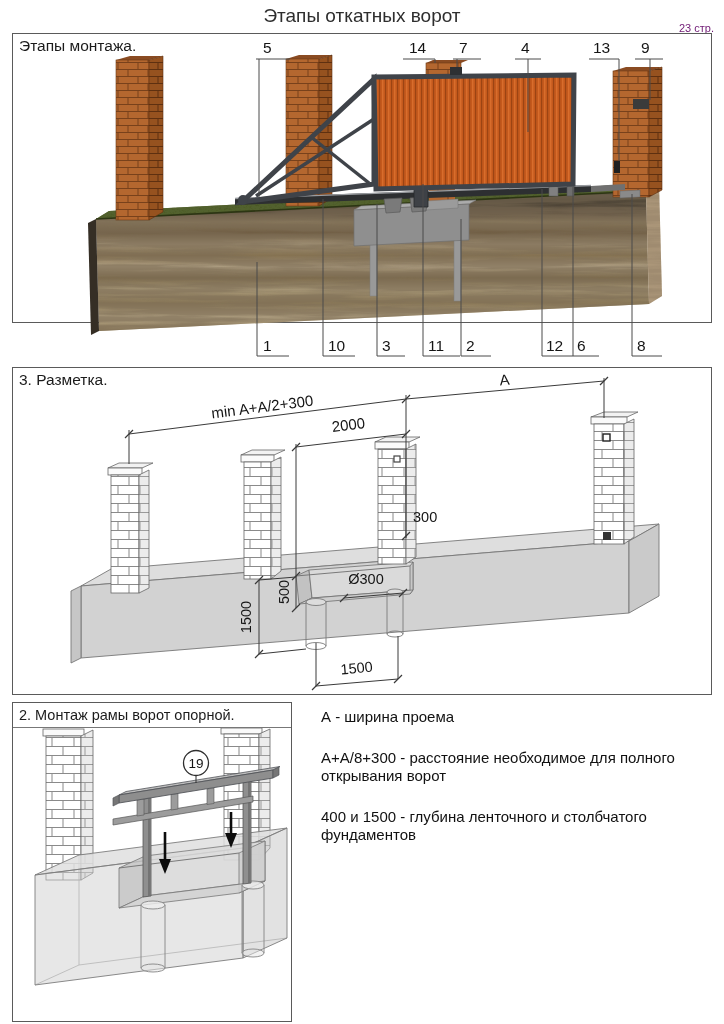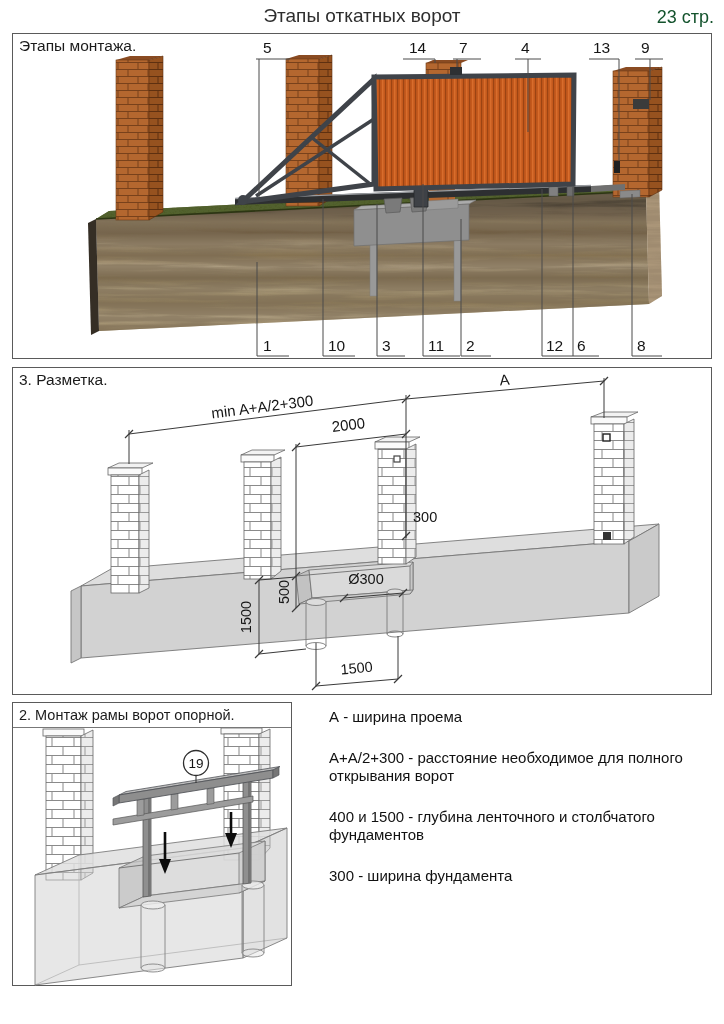--- a/index.html
+++ b/index.html
@@ -1,31 +1,31 @@
 <!DOCTYPE html>
 <html><head>
 <meta charset="utf-8">
 <style>
   html,body{margin:0;padding:0;background:#ffffff;}
   body{width:724px;height:1024px;position:relative;overflow:hidden;
        font-family:"Liberation Sans",sans-serif;color:#1b1b1b;}
   .page-title{position:absolute;top:5px;left:0;right:0;text-align:center;
               font-size:19px;color:#2e2e2e;}
-  .page-num{position:absolute;top:7px;right:10px;font-size:18px;color:#14532d;}
+  .page-num{position:absolute;top:22px;right:10px;font-size:11px;color:#701a75;}
   .panel{position:absolute;border:1.5px solid #5a5a5a;box-sizing:border-box;background:#fff;}
-  #panel-stages{left:12px;top:33px;width:700px;height:326px;padding-left:30px;}
+  #panel-stages{left:12px;top:33px;width:700px;height:290px;padding-left:30px;}
   #panel-marking{left:12px;top:367px;width:700px;height:328px;}
-  #panel-frame{left:12px;top:702px;width:280px;height:284px;}
+  #panel-frame{left:12px;top:702px;width:280px;height:320px;}
   .panel-label{position:absolute;top:3px;left:6px;font-size:15.5px;z-index:5;background:transparent;}
   .panel-titlebar{height:25px;line-height:25px;border-bottom:1px solid #777;
                   font-size:14.5px;padding-left:6px;box-sizing:border-box;}
   .scene{position:absolute;left:0;top:0;}
   #frame-scene{top:25px;}
   #legend{position:absolute;left:321px;top:700px;width:394px;padding-top:8px;}
-  #legend p{margin:0 0 23px 8px;font-size:15px;line-height:18px;color:#111;}
+  #legend p{margin:0 0 23px 0;font-size:15px;line-height:18px;color:#111;}
   svg text{font-family:"Liberation Sans",sans-serif;fill:#151515;}
   .dim{stroke:#3a3a3a;stroke-width:1;fill:none;}
   .tick{stroke:#3a3a3a;stroke-width:1.2;fill:none;}
   .lead{stroke:#4a4a4a;stroke-width:1;fill:none;}
   .edge{stroke:#6e6e6e;stroke-width:0.9;fill:none;}
 </style>
 </head>
 <body>
 
 <div class="page-title">Этапы откатных ворот</div>
@@ -357,16 +357,15 @@
     <g>
       <path d="M183,47.5 V55" stroke="#2e2e2e" stroke-width="1"></path>
       <circle cx="183" cy="35" r="12.5" fill="#fff" stroke="#2e2e2e" stroke-width="1.3"></circle>
       <text x="183" y="40" text-anchor="middle" font-size="13.5">19</text>
     </g>
   </svg>
 </div>
 
 <div id="legend">
   <p>А - ширина проема</p>
-  <p>А+А/2+300 - расстояние необходимое для полного открывания ворот</p>
+  <p>А+А/8+300 - расстояние необходимое для полного открывания ворот</p>
   <p>400 и 1500 - глубина ленточного и столбчатого фундаментов</p>
-  <p>300 - ширина фундамента</p>
 </div>
 
 </body></html>

